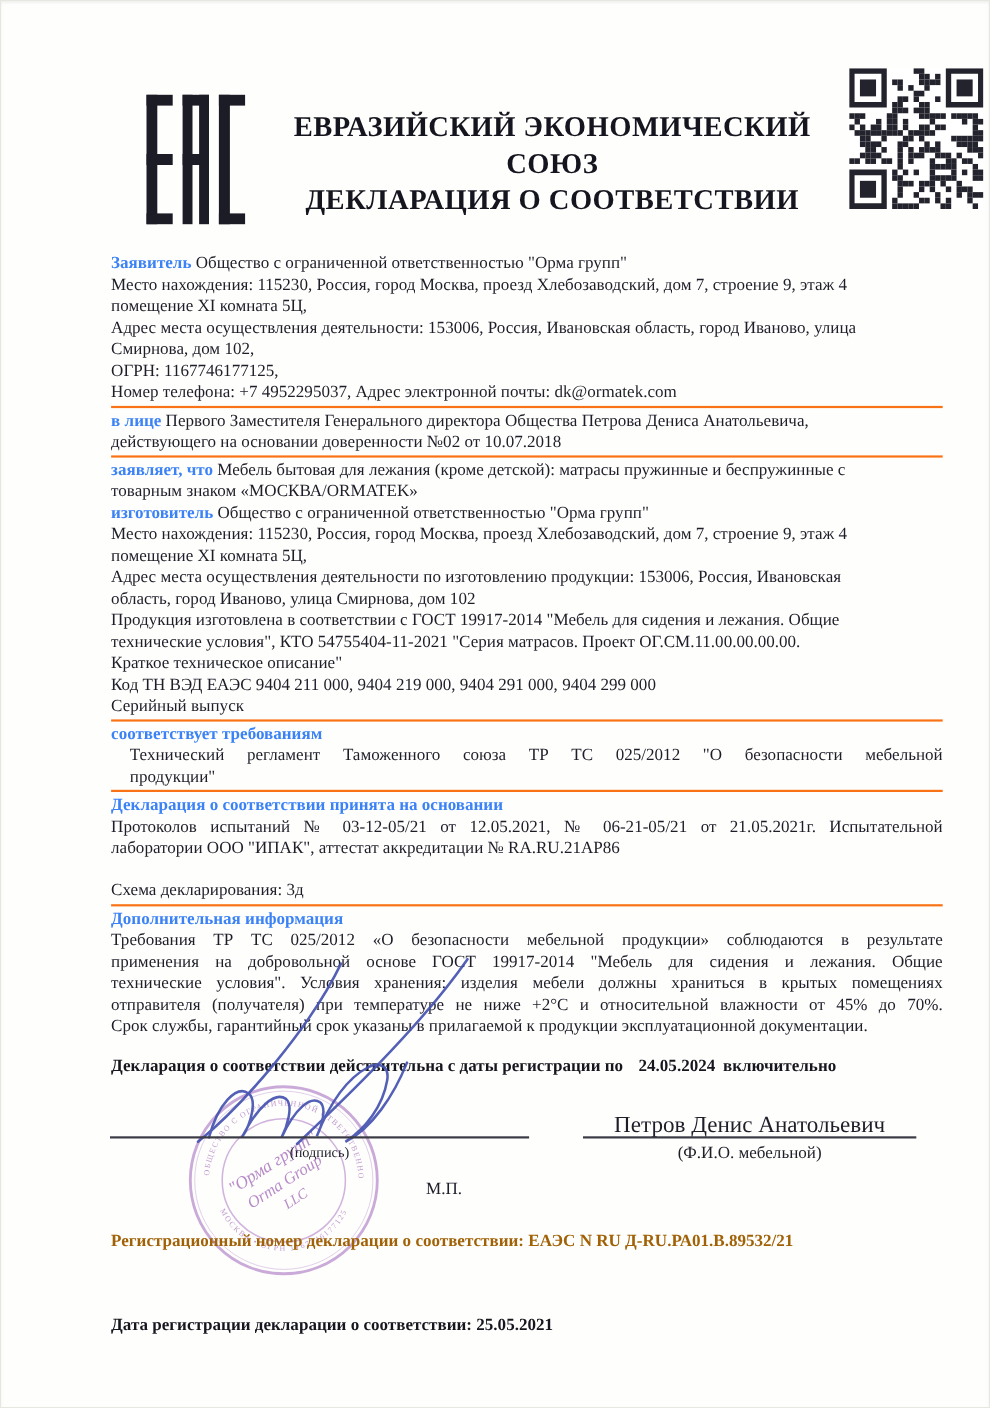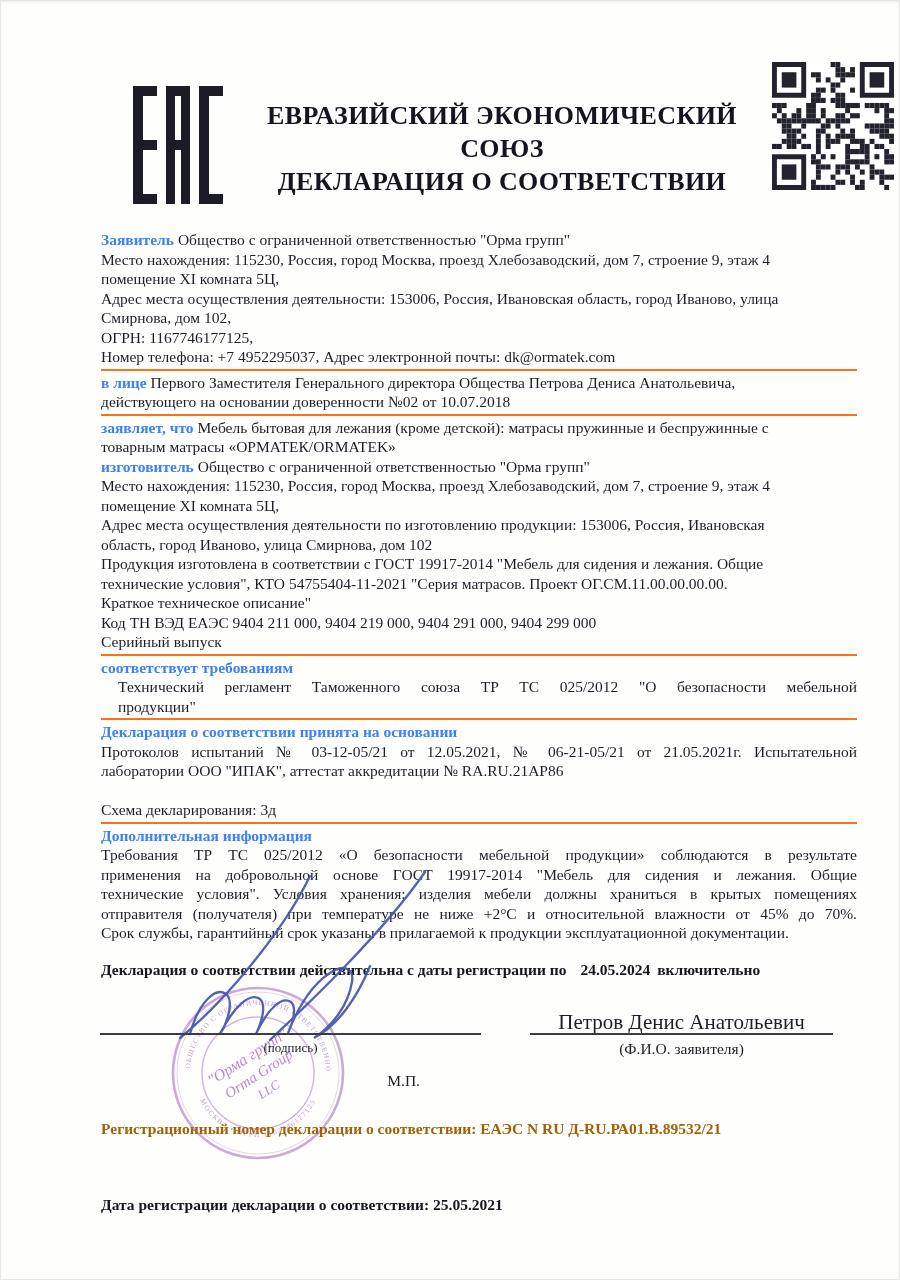--- a/index.html
+++ b/index.html
@@ -315,21 +315,21 @@
         <div class="ln">Смирнова, дом 102,</div>
         <div class="ln">ОГРН: 1167746177125,</div>
         <div class="ln">Номер телефона: +7 4952295037, Адрес электронной почты: dk@ormatek.com</div>
       </div>
       <div class="section divided">
         <div class="ln"><b>в лице</b> Первого Заместителя Генерального директора Общества Петрова Дениса Анатольевича,</div>
         <div class="ln">действующего на основании доверенности №02 от 10.07.2018</div>
       </div>
       <div class="section divided">
         <div class="ln"><b>заявляет, что</b> Мебель бытовая для лежания (кроме детской): матрасы пружинные и беспружинные с</div>
-        <div class="ln">товарным матрасы «ОРМАТЕК/ORMATEK»</div>
+        <div class="ln">товарным знаком «МОСКВА/ORMATEK»</div>
         <div class="ln"><b>изготовитель</b> Общество с ограниченной ответственностью "Орма групп"</div>
         <div class="ln">Место нахождения: 115230, Россия, город Москва, проезд Хлебозаводский, дом 7, строение 9, этаж 4</div>
         <div class="ln">помещение XI комната 5Ц,</div>
         <div class="ln">Адрес места осуществления деятельности по изготовлению продукции: 153006, Россия, Ивановская</div>
         <div class="ln">область, город Иваново, улица Смирнова, дом 102</div>
         <div class="ln">Продукция изготовлена в соответствии с ГОСТ 19917-2014 "Мебель для сидения и лежания. Общие</div>
         <div class="ln">технические условия", КТО 54755404-11-2021 "Серия  матрасов. Проект ОГ.СМ.11.00.00.00.00.</div>
         <div class="ln">Краткое техническое описание"</div>
         <div class="ln">Код ТН ВЭД ЕАЭС 9404 211 000, 9404 219 000, 9404 291 000, 9404 299 000</div>
         <div class="ln">Серийный выпуск</div>
@@ -390,21 +390,21 @@
         <path d="M295,6 C252,68 176,140 140,174"></path>
         <path d="M60,168 C68,138 85,120 96,128 C104,134 98,156 90,168 C104,140 120,126 130,133 C137,139 131,158 126,168 C138,142 152,130 161,136 C167,141 163,157 158,167 C170,136 186,114 205,104 C216,99 224,104 222,116 C218,140 202,160 184,172 C208,160 228,130 240,100"></path>
       </g>
     </svg>
   </div>
 
   <div class="sig-line-left"></div>
   <div class="sig-caption">(подпись)</div>
   <div class="fio-name">Петров Денис Анатольевич</div>
   <div class="sig-line-right"></div>
-  <div class="fio-caption">(Ф.И.О. заявителя)</div>
+  <div class="fio-caption">(Ф.И.О. мебельной)</div>
   <div class="mp">М.П.</div>
 
   <div class="reg-number">
     <span>Регистрационный номер декларации о соответствии:</span>
     <span>ЕАЭС N RU Д-RU.РА01.В.89532/21</span>
   </div>
   <div class="reg-date">
     <span>Дата регистрации декларации о соответствии:</span>
     <span>25.05.2021</span>
   </div>

